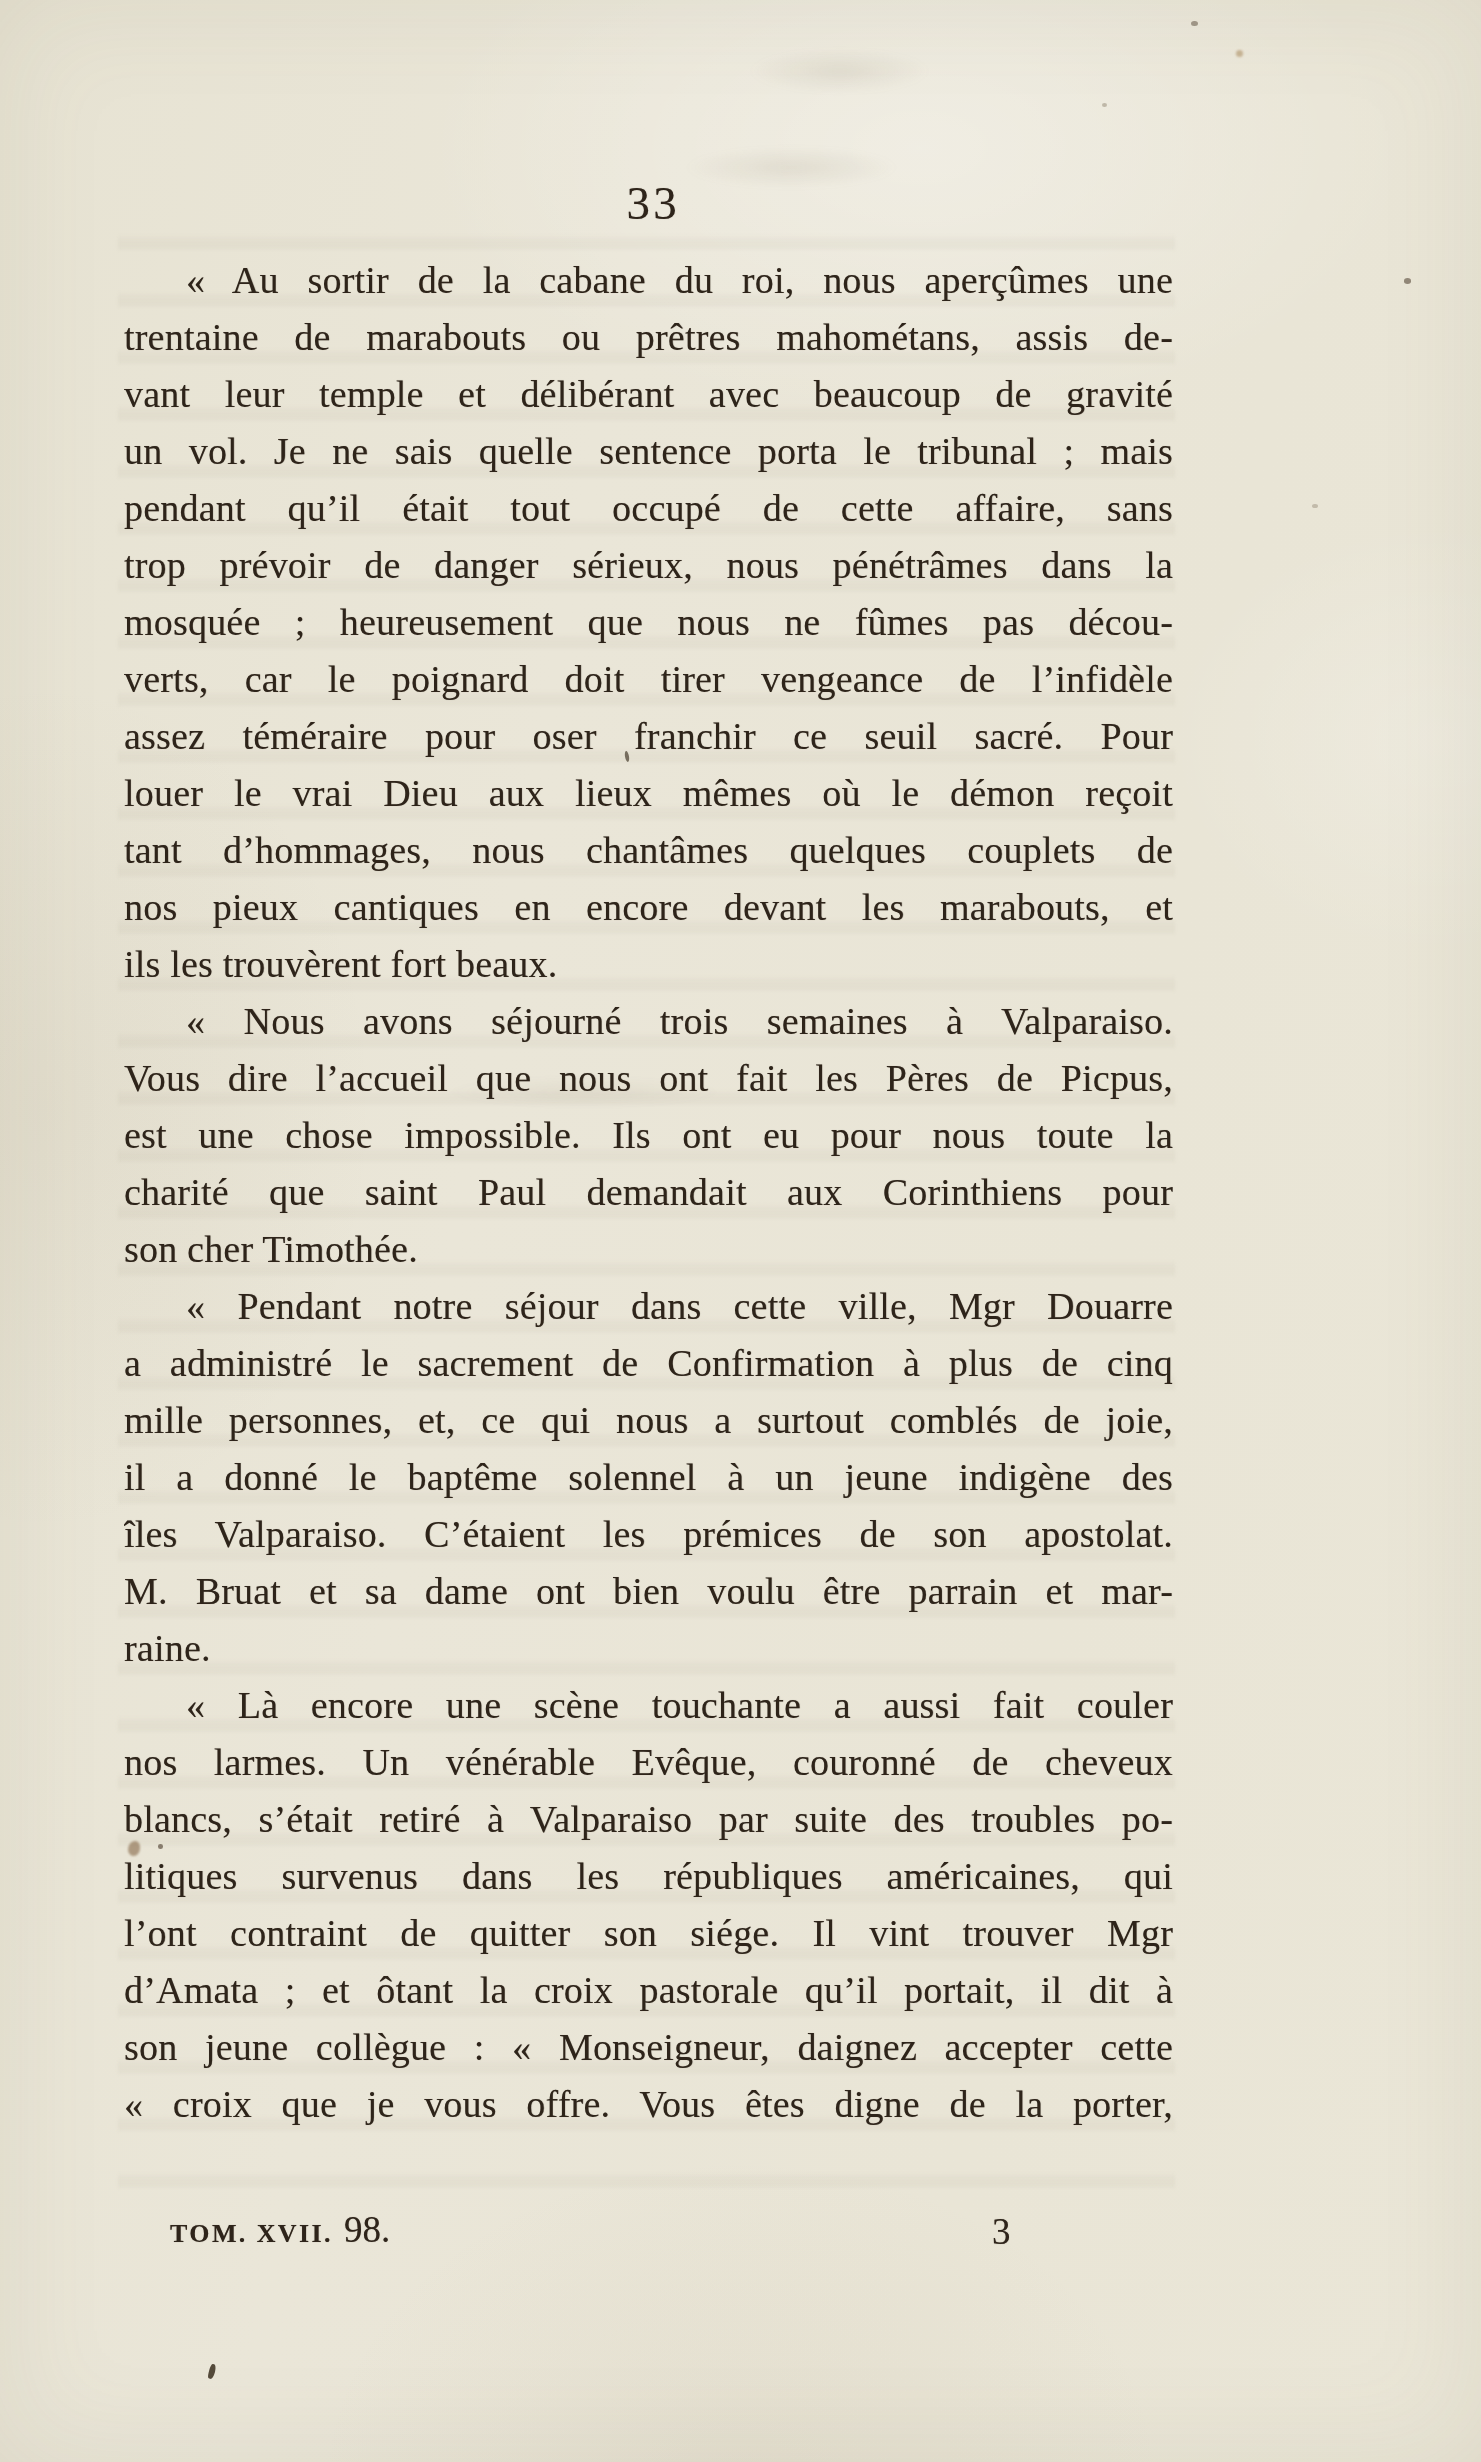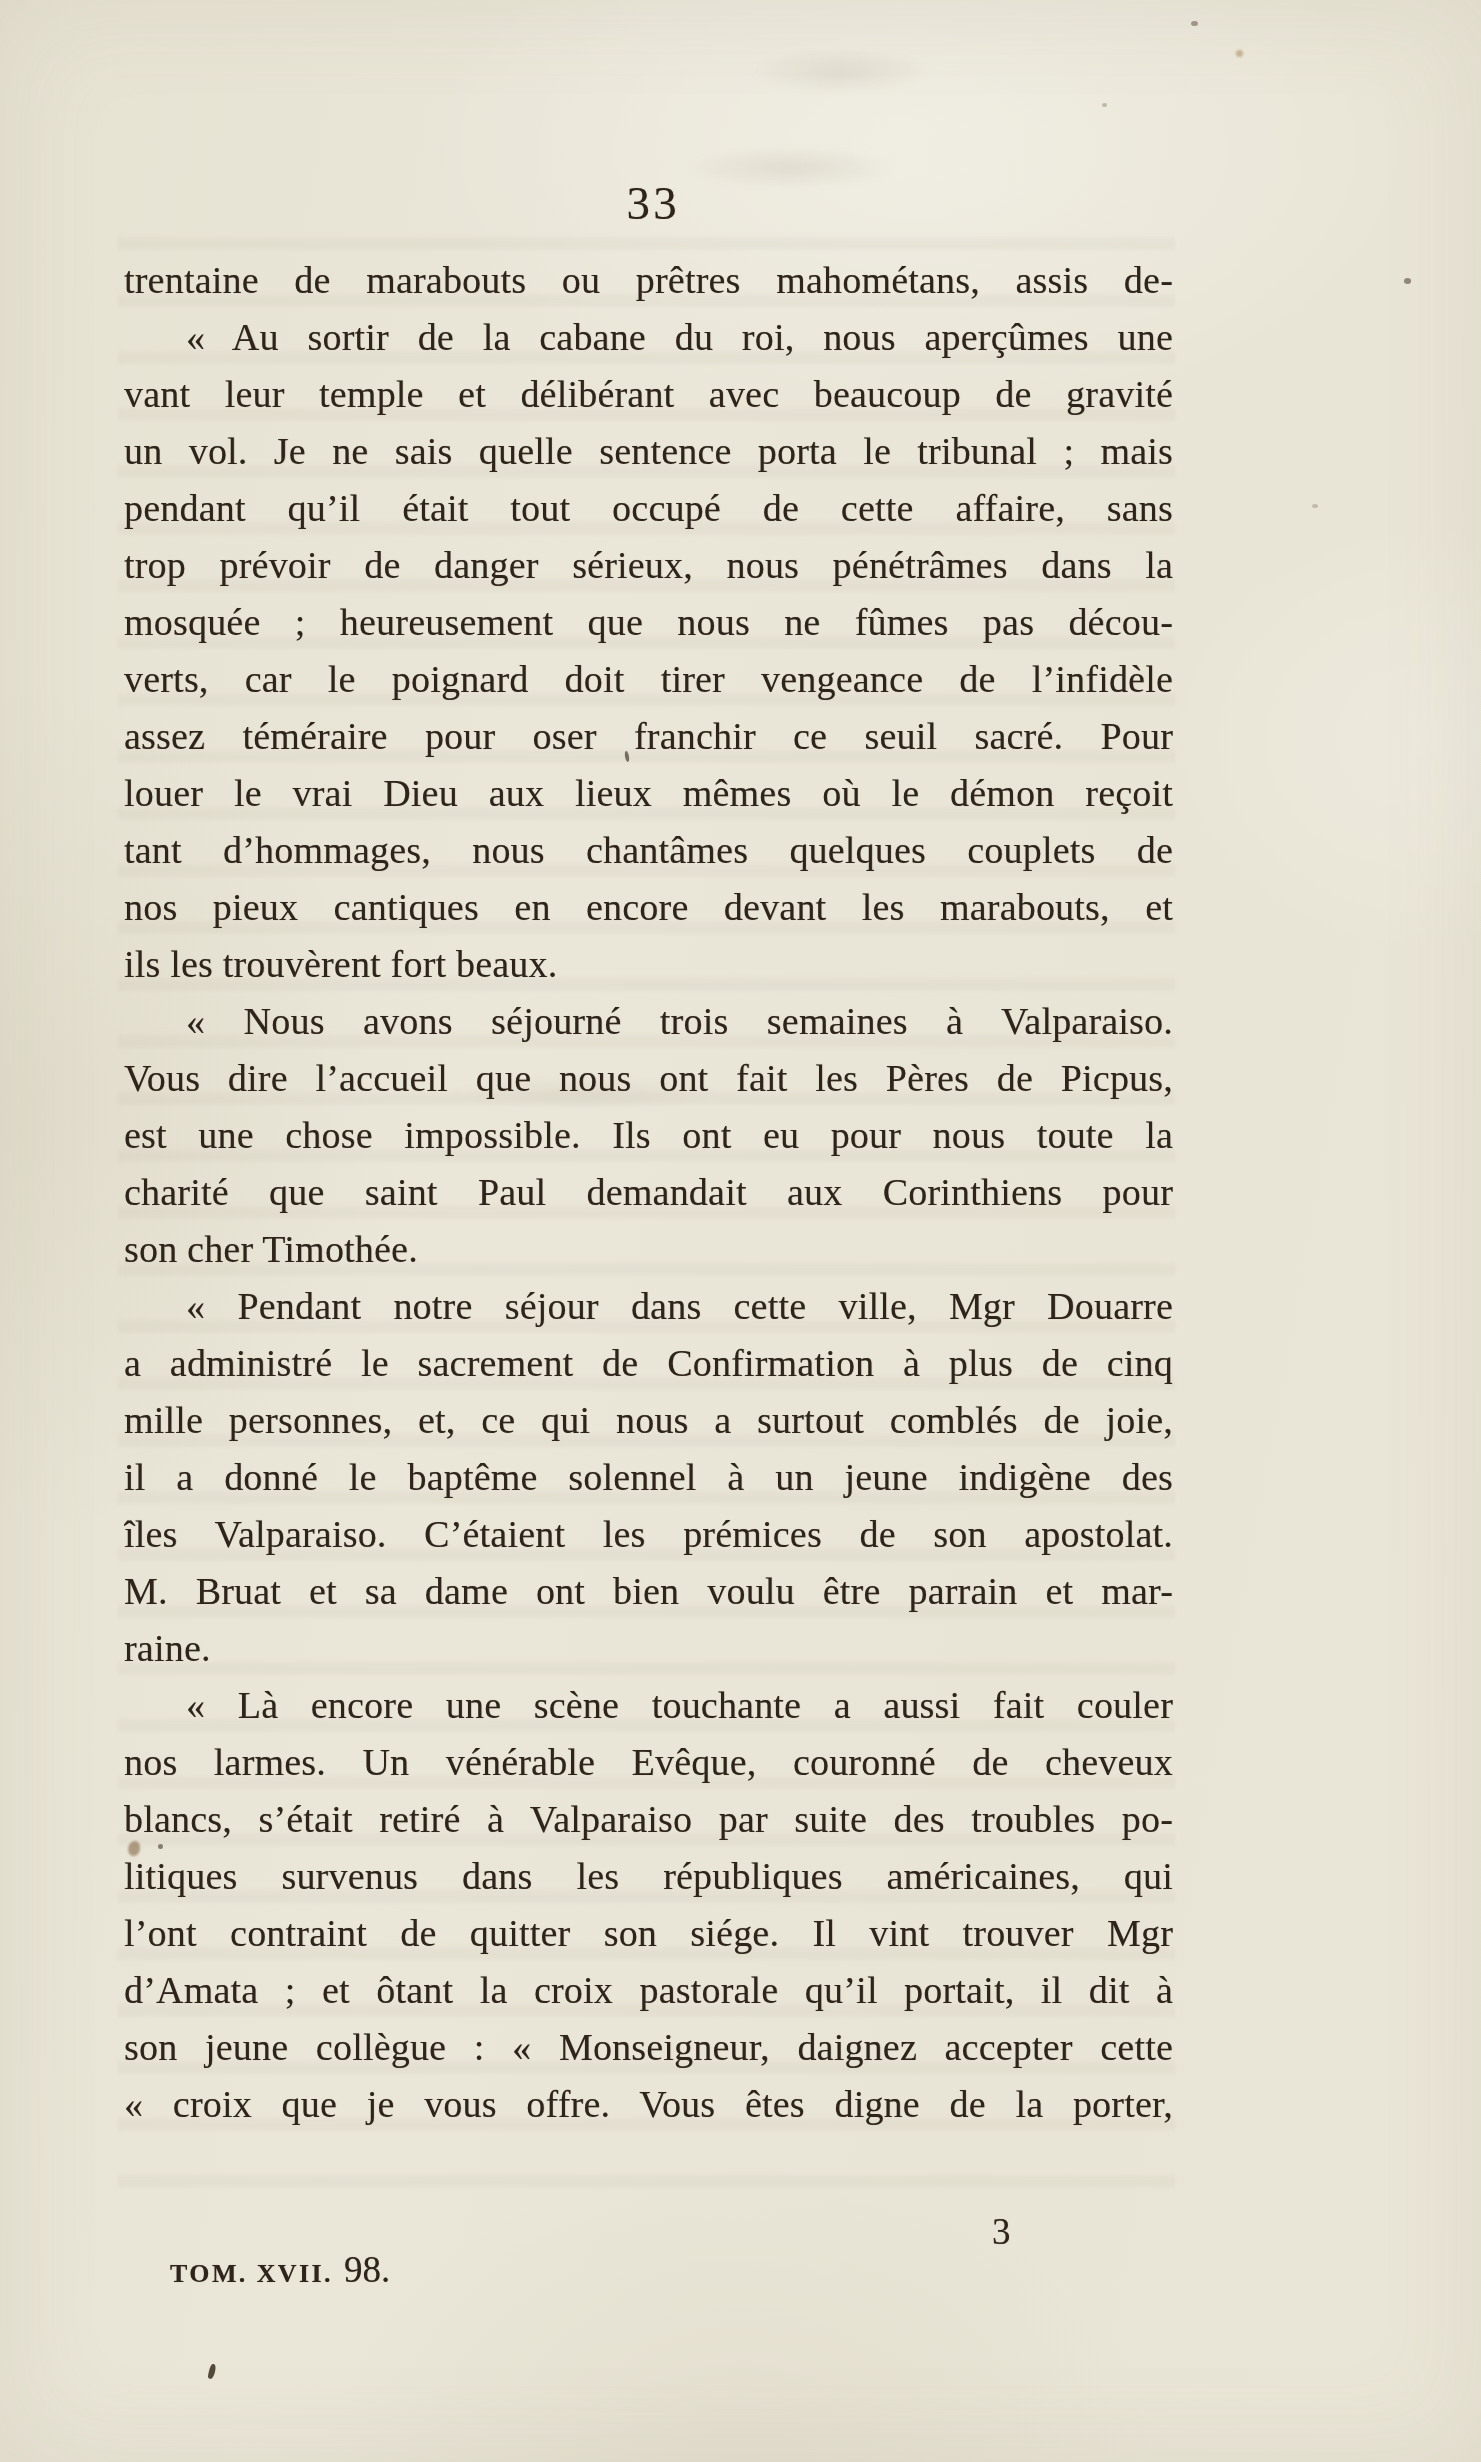--- a/index.html
+++ b/index.html
@@ -60,21 +60,21 @@
     text-align: justify; text-align-last: justify;
     overflow: hidden;
   }
   .line.indent { text-indent: 62px; }
   .line.pend   { text-align-last: left; }
 
   .footer {
     position: absolute; left: 0; top: 2208px; width: 1482px; height: 63px;
     text-shadow: 0 0 0.8px rgba(50,40,28,0.45);
   }
-  .footer-left { position: absolute; left: 170px; top: 0; white-space: nowrap; margin-top: 40px; }
+  .footer-left { position: absolute; left: 170px; top: 0; white-space: nowrap; }
   .footer-left .vol   { font-size: 26px; letter-spacing: 2.4px; font-weight: bold; }
   .footer-left .issue { font-size: 37px; margin-left: 11px; }
   .signature { position: absolute; left: 992px; top: 1.6px; font-size: 37px; }
 
   
   .speck { position: absolute; border-radius: 50%; pointer-events: none; }
   .speck.a1 { left: 1191px; top: 20.5px;  width: 7px;  height: 5.5px;  background:#55483a; opacity:.5; }
   .speck.a2 { left: 1236px; top: 50px;  width: 7px;  height: 7px;  background:#a4814f; opacity:.5; filter: blur(0.8px); }
   .speck.a3 { left: 1404px; top: 278px; width: 7px;  height: 5.5px;  background:#4a3c2c; opacity:.55; }
   .speck.a4 { left: 1102px; top: 103px; width: 4.7px;  height: 4px;  background:#6a5b46; opacity:.35; }
@@ -90,22 +90,22 @@
 
 <div class="page" style="--ink: #2e241a; --paper: #e9e6d8;">
   <div class="ghost-overlay"></div>
   <div class="smudge s1"></div>
   <div class="smudge s2"></div>
   <div class="smudge s3"></div>
 
   <div class="page-number">33</div>
 
   <div class="text-block">
+      <div class="line indent">« Au sortir de la cabane du roi, nous aperçûmes une</div>
       <div class="line">trentaine de marabouts ou prêtres mahométans, assis de-</div>
-      <div class="line indent">« Au sortir de la cabane du roi, nous aperçûmes une</div>
       <div class="line">vant leur temple et délibérant avec beaucoup de gravité</div>
       <div class="line">un vol. Je ne sais quelle sentence porta le tribunal ; mais</div>
       <div class="line">pendant qu’il était tout occupé de cette affaire, sans</div>
       <div class="line">trop prévoir de danger sérieux, nous pénétrâmes dans la</div>
       <div class="line">mosquée ; heureusement que nous ne fûmes pas décou-</div>
       <div class="line">verts, car le poignard doit tirer vengeance de l’infidèle</div>
       <div class="line">assez téméraire pour oser franchir ce seuil sacré. Pour</div>
       <div class="line">louer le vrai Dieu aux lieux mêmes où le démon reçoit</div>
       <div class="line">tant d’hommages, nous chantâmes quelques couplets de</div>
       <div class="line">nos pieux cantiques en encore devant les marabouts, et</div>

